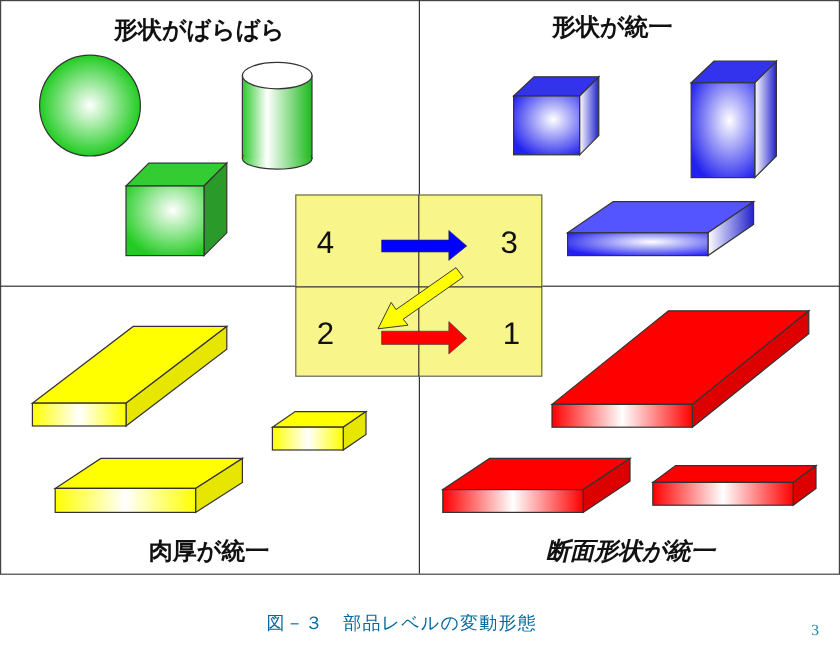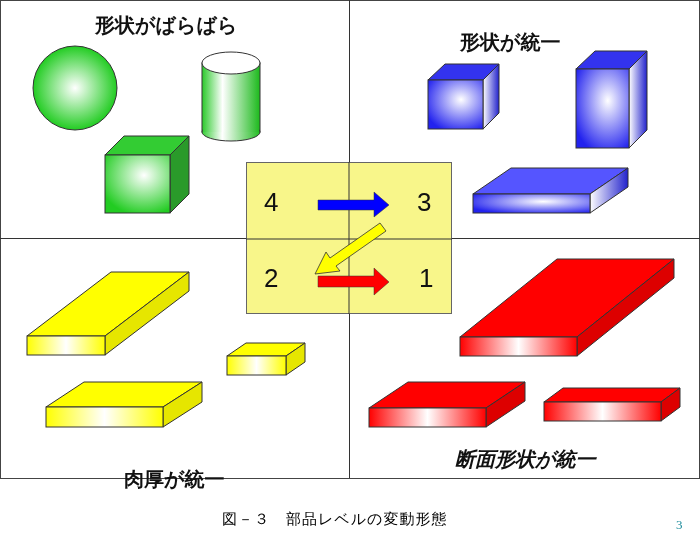--- a/index.html
+++ b/index.html
@@ -4,21 +4,21 @@
 <style>
   html, body { margin:0; padding:0; background:#fff; }
   body { width:700px; height:553px; position:relative; overflow:hidden; font-family:"DejaVu Sans", sans-serif; }
   .frame { position:absolute; left:0; top:0; width:698px; height:477px; border:1px solid #444; box-sizing:content-box; }
   .vline { position:absolute; left:349px; top:0; width:1px; height:478px; background:#333; }
   .hline { position:absolute; left:0; top:238px; width:700px; height:1px; background:#333; }
   .qtitle { position:absolute; font-weight:bold; font-size:20px; color:#111; white-space:nowrap; }
   svg.shapes { position:absolute; left:0; top:0; }
   .center { position:absolute; left:246px; top:162px; width:206px; height:152px; background:#f8f68a; border:1px solid #666; box-sizing:border-box; }
   .num { position:absolute; font-size:26px; color:#111; font-family:"Liberation Sans", sans-serif; }
-  .caption { position:absolute; left:222px; top:510px; font-size:15px; color:#000000; letter-spacing:1px; font-family:"DejaVu Sans", sans-serif; }
+  .caption { position:absolute; left:222px; top:510px; font-size:15px; color:#0369a1; letter-spacing:1px; font-family:"DejaVu Sans", sans-serif; }
   .pagenum { position:absolute; left:676px; top:517px; font-size:13px; color:#1a8a9a; font-family:"Liberation Serif", serif; }
 </style>
 </head>
 <body>
 
 <div class="frame"></div>
 <div class="vline"></div>
 <div class="hline"></div>
 
 <svg class="shapes" width="700" height="480" viewBox="0 0 700 480">
@@ -114,22 +114,22 @@
     <rect x="369" y="408" width="117" height="19" fill="url(#gRedFront)" stroke="#333"></rect>
   </g>
   <g>
     <polygon points="544,402 563,388 680,388 661,402" fill="#ff0000" stroke="#333"></polygon>
     <polygon points="661,402 680,388 680,407 661,421" fill="#dd0000" stroke="#333"></polygon>
     <rect x="544" y="402" width="117" height="19" fill="url(#gRedFront)" stroke="#333"></rect>
   </g>
 </svg>
 
 <div class="qtitle" style="left:95px;top:12px;">形状がばらばら</div>
-<div class="qtitle" style="left:460px;top:29px;font-family:Liberation Mono, monospace;">形状が統一</div>
-<div class="qtitle" style="left:124px;top:466px;">肉厚が統一</div>
+<div class="qtitle" style="left:460px;top:9px;font-family:Liberation Mono, monospace;">形状が統一</div>
+<div class="qtitle" style="left:124px;top:446px;">肉厚が統一</div>
 <div class="qtitle" style="left:455px;top:446px;font-style:italic;">断面形状が統一</div>
 
 <div class="center">
   <div class="num" style="left:17px;top:24px;">4</div>
   <div class="num" style="left:170px;top:24px;">3</div>
   <div class="num" style="left:17px;top:100px;">2</div>
   <div class="num" style="left:172px;top:100px;">1</div>
   <svg width="206" height="152" style="position:absolute;left:-1px;top:-1px;">
     <line x1="103" y1="0" x2="103" y2="152" stroke="#333" stroke-width="1"></line>
     <line x1="0" y1="77" x2="206" y2="77" stroke="#333" stroke-width="1"></line>

